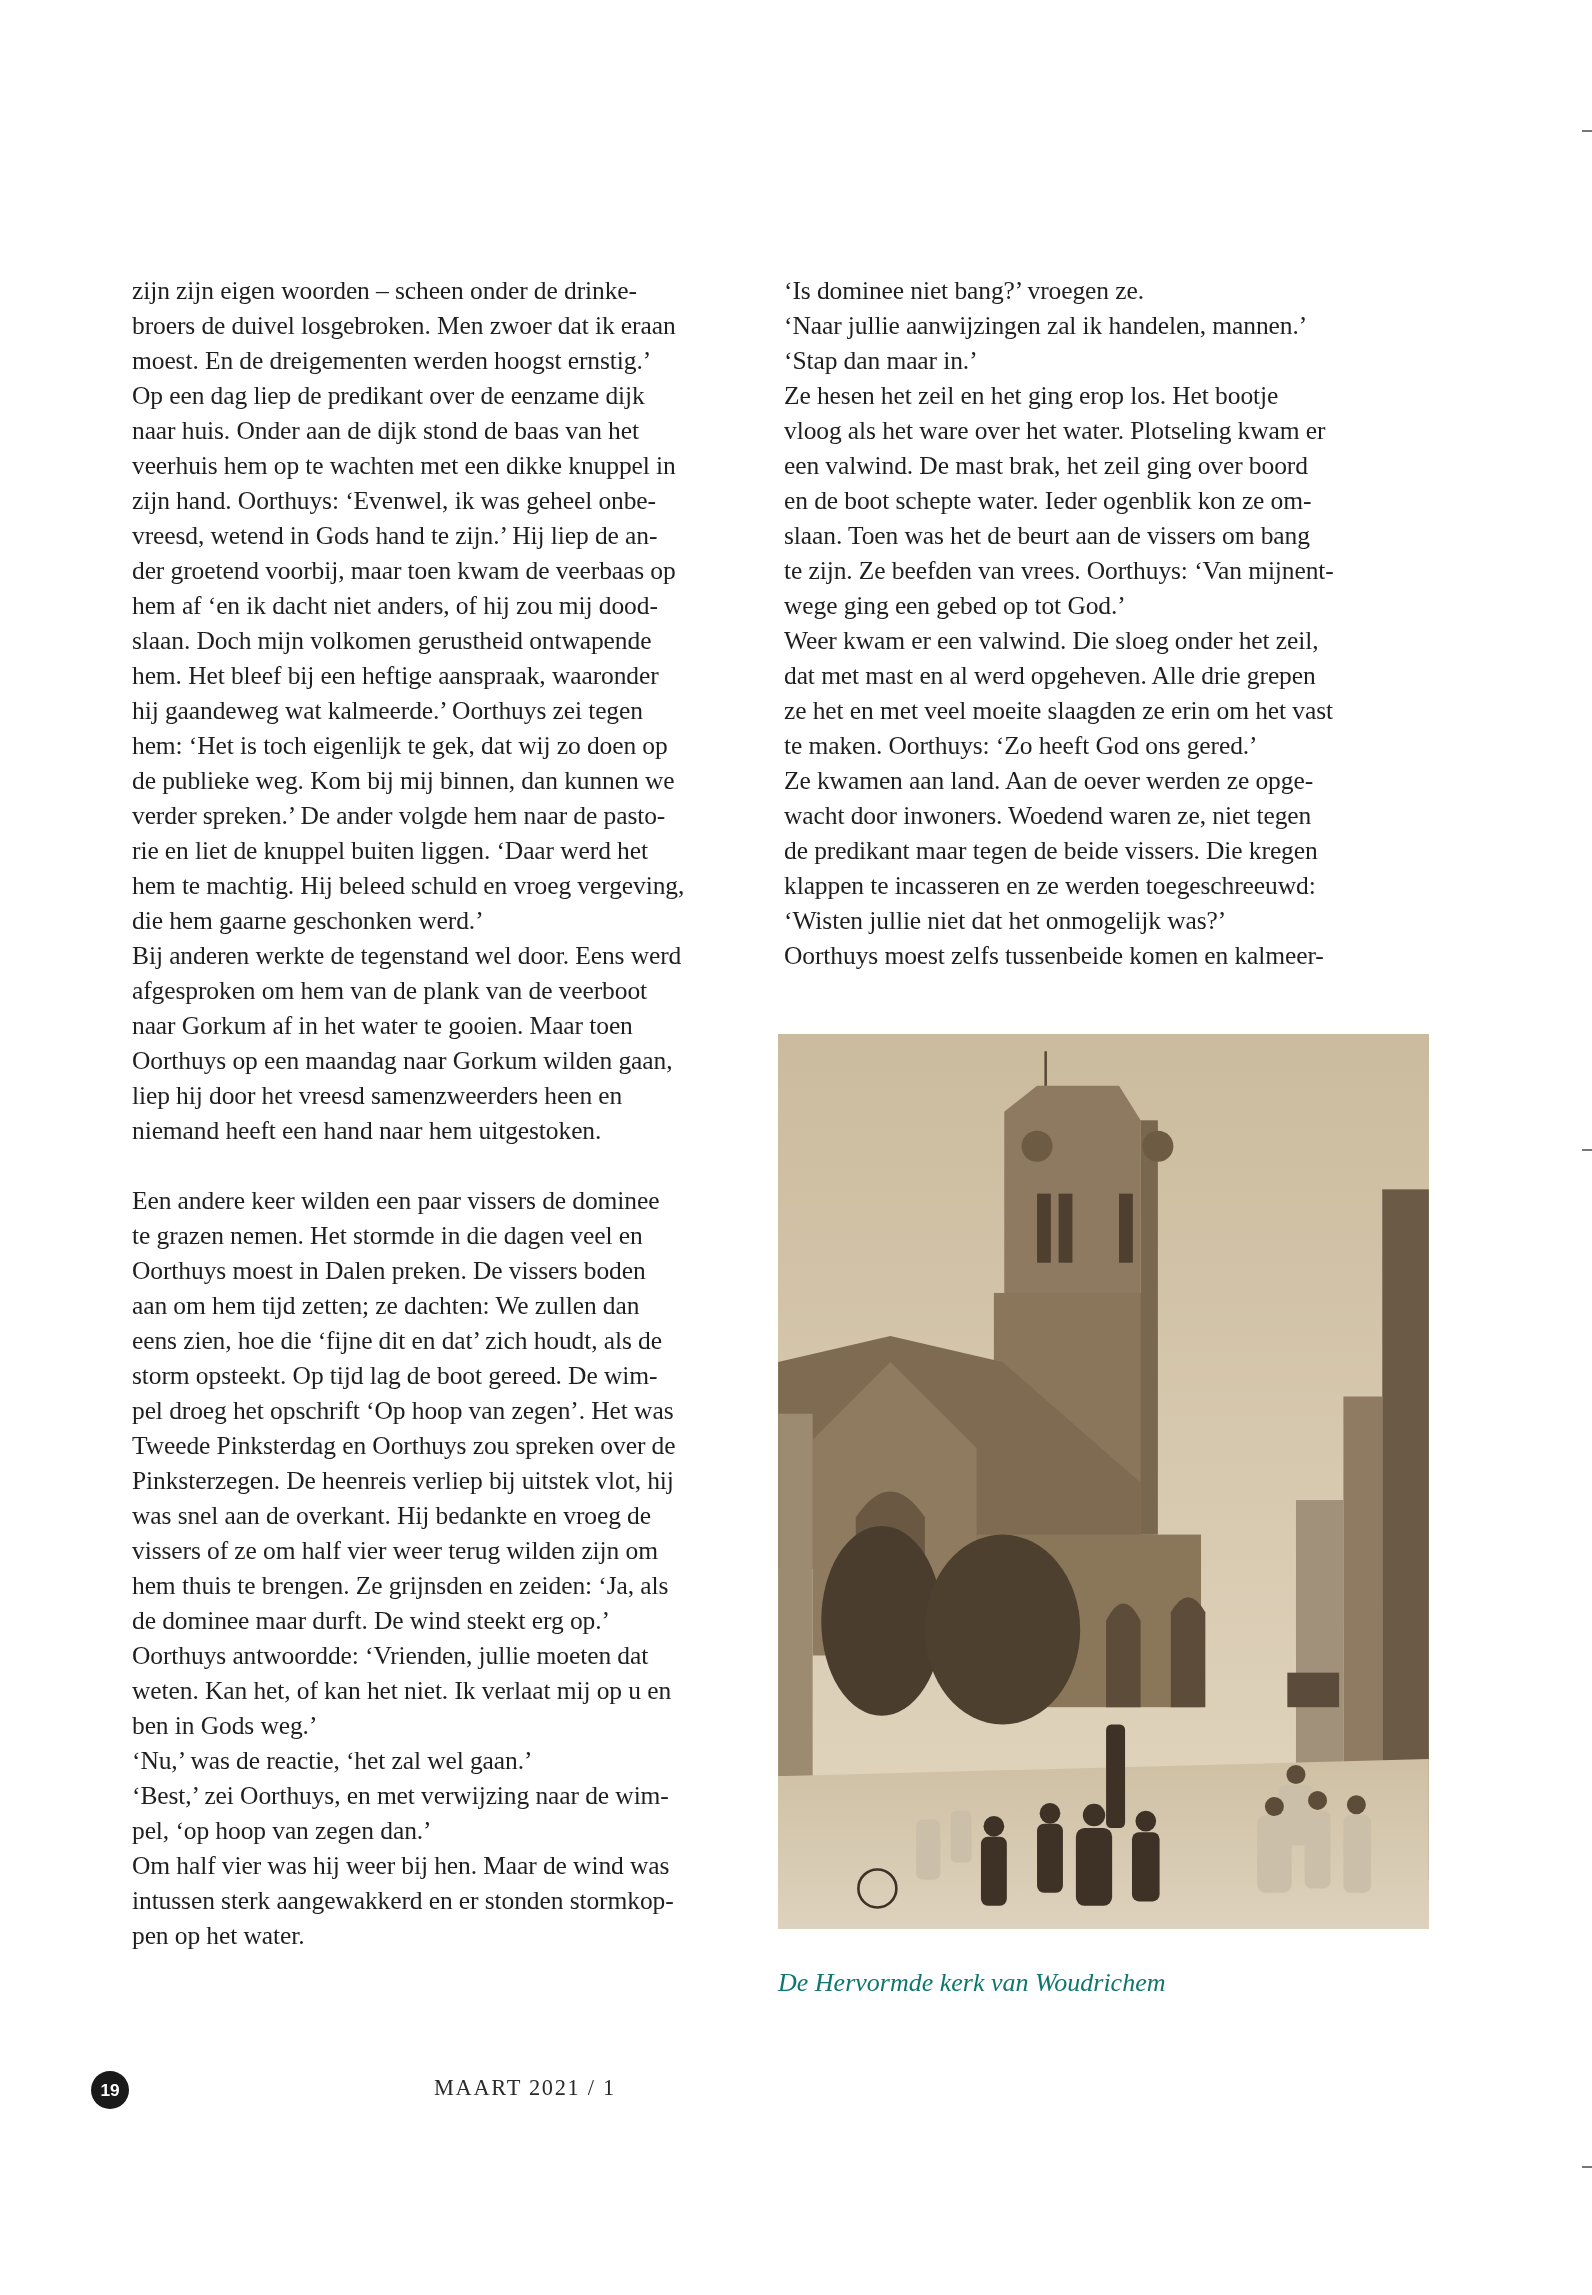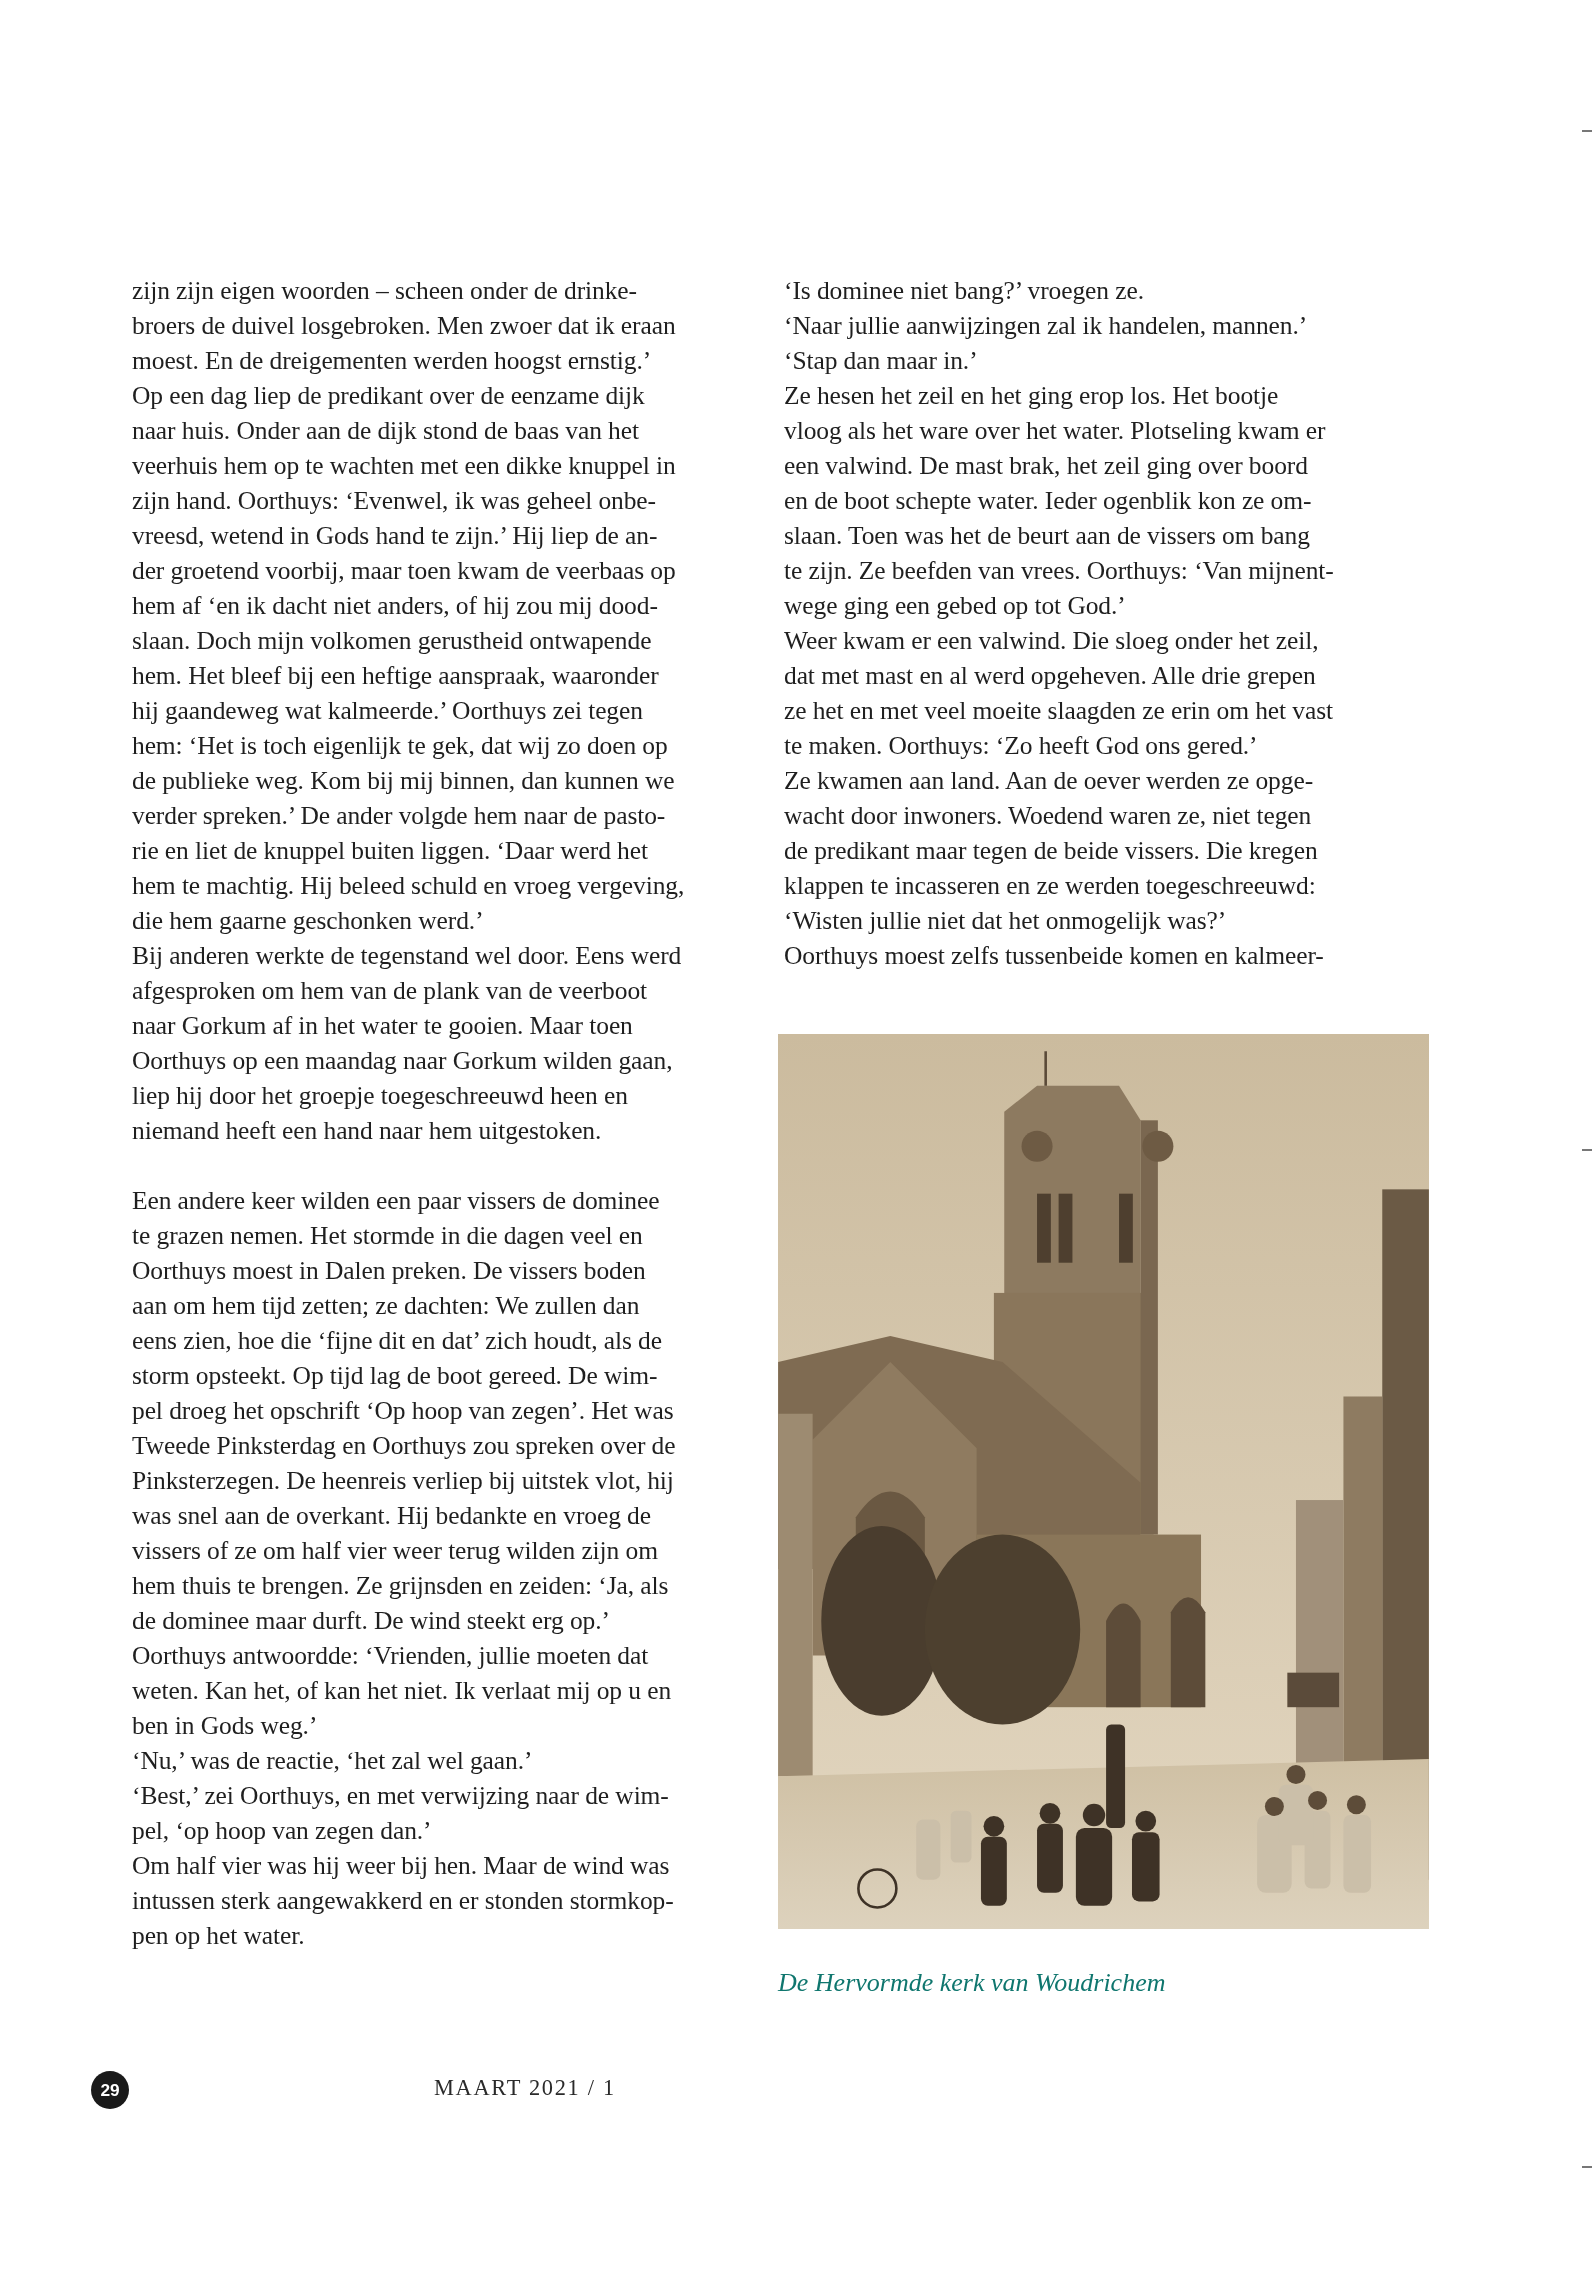--- a/index.html
+++ b/index.html
@@ -62,21 +62,21 @@
     <span class="line">hem: ‘Het is toch eigenlijk te gek, dat wij zo doen op</span>
     <span class="line">de publieke weg. Kom bij mij binnen, dan kunnen we</span>
     <span class="line">verder spreken.’ De ander volgde hem naar de pasto-</span>
     <span class="line">rie en liet de knuppel buiten liggen. ‘Daar werd het</span>
     <span class="line">hem te machtig. Hij beleed schuld en vroeg vergeving,</span>
     <span class="line">die hem gaarne geschonken werd.’</span>
     <span class="line">Bij anderen werkte de tegenstand wel door. Eens werd</span>
     <span class="line">afgesproken om hem van de plank van de veerboot</span>
     <span class="line">naar Gorkum af in het water te gooien. Maar toen</span>
     <span class="line">Oorthuys op een maandag naar Gorkum wilden gaan,</span>
-    <span class="line">liep hij door het groepje toegeschreeuwd heen en</span>
+    <span class="line">liep hij door het vreesd samenzweerders heen en</span>
     <span class="line">niemand heeft een hand naar hem uitgestoken.</span>
     <span class="gap"></span>
     <span class="line">Een andere keer wilden een paar vissers de dominee</span>
     <span class="line">te grazen nemen. Het stormde in die dagen veel en</span>
     <span class="line">Oorthuys moest in Dalen preken. De vissers boden</span>
     <span class="line">aan om hem tijd zetten; ze dachten: We zullen dan</span>
     <span class="line">eens zien, hoe die ‘fijne dit en dat’ zich houdt, als de</span>
     <span class="line">storm opsteekt. Op tijd lag de boot gereed. De wim-</span>
     <span class="line">pel droeg het opschrift ‘Op hoop van zegen’. Het was</span>
     <span class="line">Tweede Pinksterdag en Oorthuys zou spreken over de</span>
@@ -188,20 +188,20 @@
         <circle cx="625" cy="888" r="11"></circle>
         <circle cx="670" cy="893" r="11"></circle>
         <circle cx="600" cy="858" r="11"></circle>
       </g>
       <circle cx="115" cy="990" r="22" fill="none" stroke="#3e3226" stroke-width="3"></circle>
     </svg>
   </div>
 
   <div class="caption">De Hervormde kerk van Woudrichem</div>
 
-  <div class="pagenum">29</div>
+  <div class="pagenum">19</div>
   <div class="issue">MAART 2021 / 1</div>
 
   <div class="cropmark" style="top:130px"></div>
   <div class="cropmark" style="top:1149px"></div>
   <div class="cropmark" style="top:2166px"></div>
 </div>
 
 
 </body></html>

